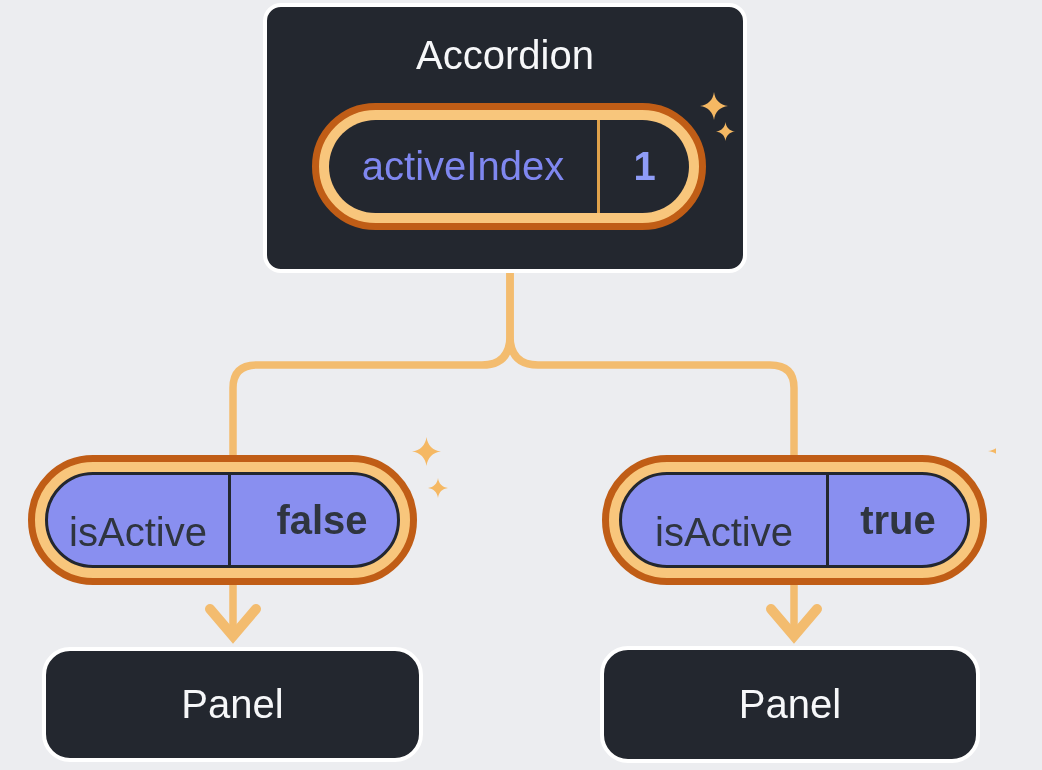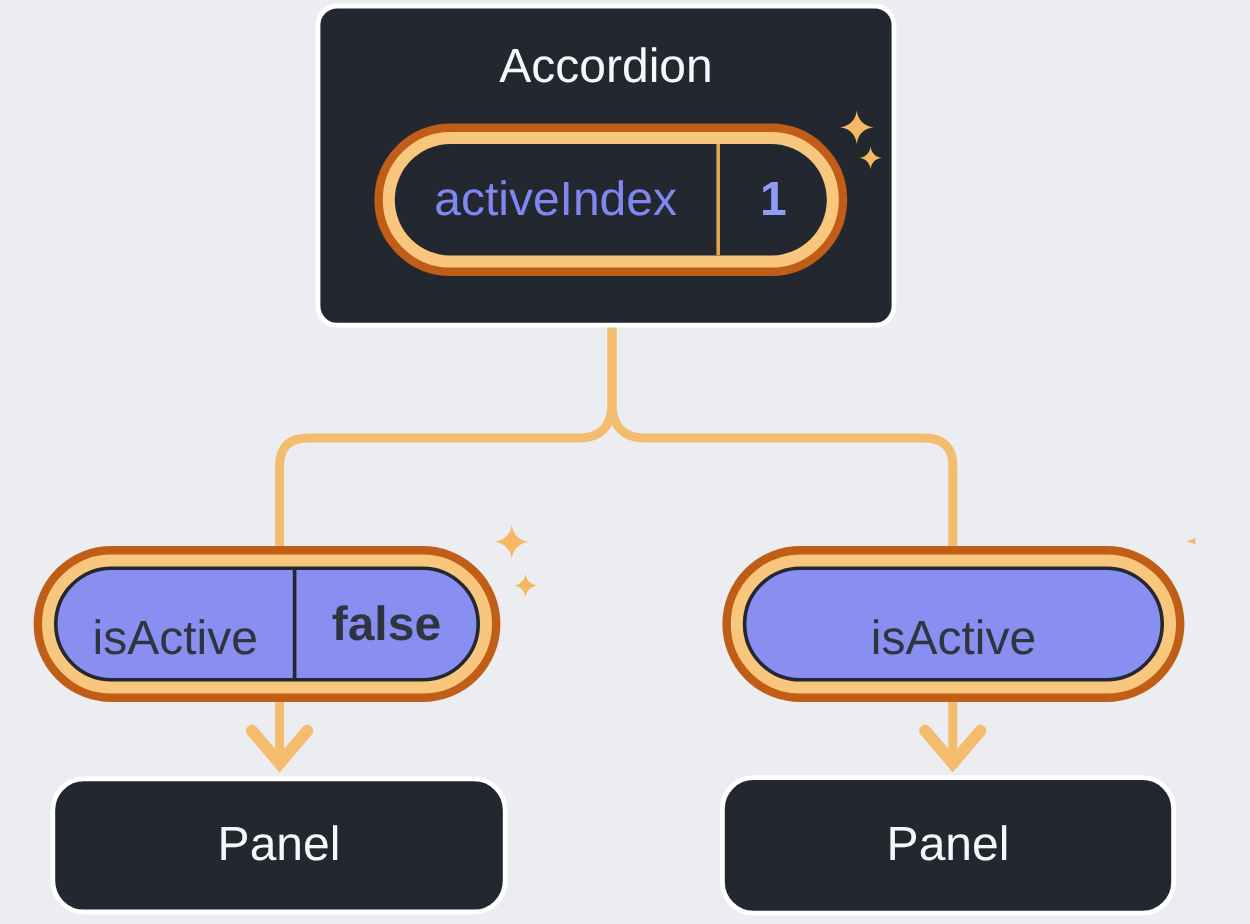--- a/index.html
+++ b/index.html
@@ -57,21 +57,21 @@
   .purple-inner{background:var(--pill_purple);border:3px solid var(--pill_dark_border);}
   .cell{display:flex;align-items:center;justify-content:center;font-size:40px;}
   .cell-name{flex:1;}
   .state-inner .cell-name{color:var(--state_name_text);border-right:3px solid var(--state_divider);}
   .state-inner .cell-value{width:89px;color:var(--state_value_text);font-weight:700;}
   .purple-inner .cell-name{color:var(--pill_text_dark);margin-top:24px;}
   .purple-inner .cell-value{
     color:var(--pill_text_dark);font-weight:700;
     border-left:3px solid var(--pill_dark_border);
   }
-  #prop-ring-left .cell-value{width:150px;}
+  #prop-ring-left .cell-value{width:150px;padding-left:16px;}
   #prop-ring-right .cell-value{width:138px;}
   .sparkle{position:absolute;z-index:3;}
 </style>
 </head>
 <body>
 
 <div class="canvas">
 
   <svg class="wires" width="1042" height="770" viewBox="0 0 1042 770" fill="none">
     <path d="M510 271 V336 Q510 365 482 365 H257 Q233 365 233 388 V632" stroke="var(--wire)" stroke-width="7.5"></path>
@@ -94,20 +94,21 @@
   <div class="ring" id="prop-ring-left">
     <div class="ring-inner purple-inner">
       <div class="cell cell-name">isActive</div>
       <div class="cell cell-value">false</div>
     </div>
   </div>
 
   <div class="ring" id="prop-ring-right">
     <div class="ring-inner purple-inner">
       <div class="cell cell-name">isActive</div>
+      <div class="cell cell-value">true</div>
     </div>
   </div>
 
   <div class="node panel" id="panel-left">
     <div class="panel-label">Panel</div>
   </div>
   <div class="node panel" id="panel-right">
     <div class="panel-label">Panel</div>
   </div>
 

